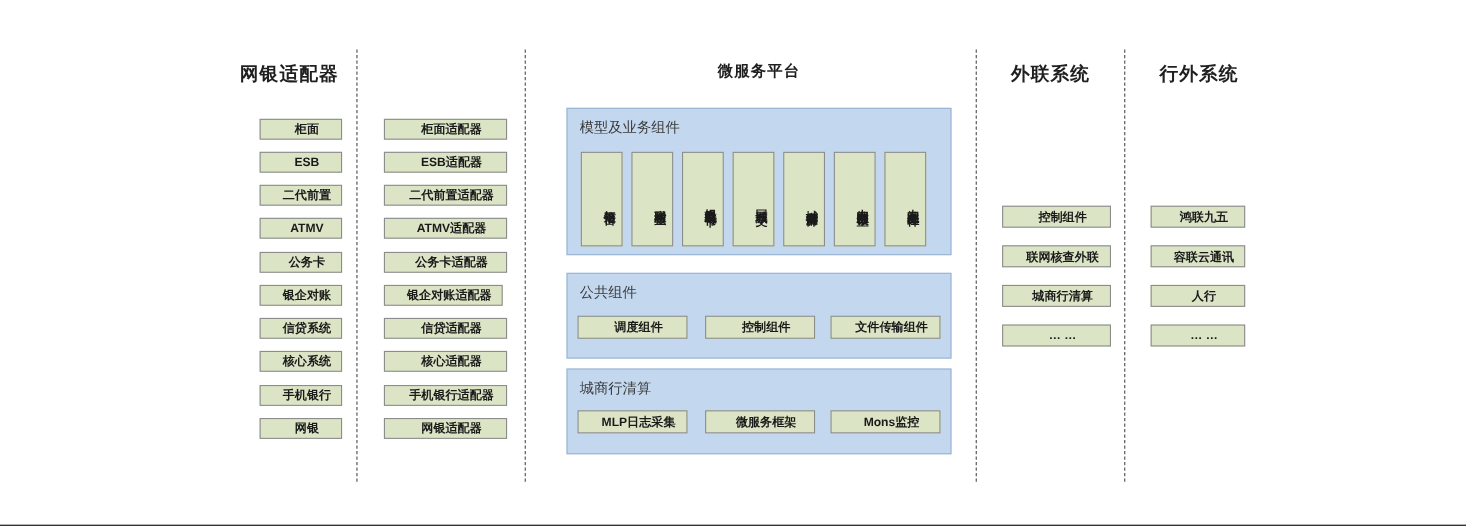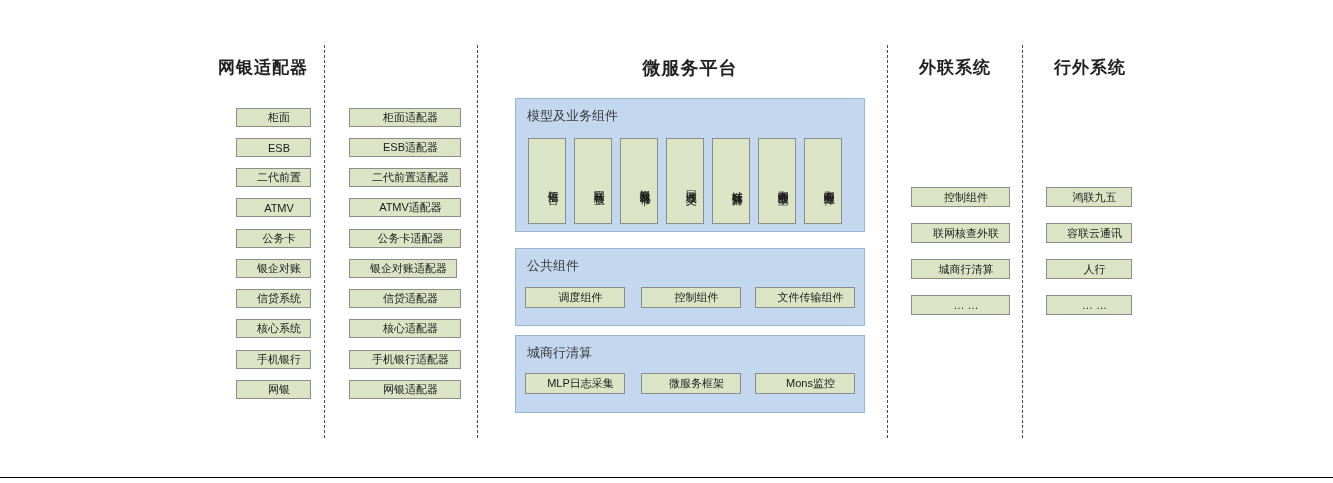--- a/index.html
+++ b/index.html
@@ -10,21 +10,21 @@
   
   .divider{position:absolute;width:0;border-left:1.5px dashed #4a4a4a;top:45px;height:393px;}
 
   
   .col-title{position:absolute;font-size:17px;font-weight:bold;letter-spacing:1px;
              text-align:center;color:#1f1f1f;white-space:nowrap;}
 
   
   .node{position:absolute;background:#dbe5c6;border:1.3px solid #8c8c8c;
         box-sizing:border-box;display:flex;align-items:center;justify-content:center;
-        font-size:11px;font-weight:normal;color:#1a1a1a;white-space:nowrap;padding-left:11px;}
+        font-size:11px;font-weight:bold;color:#1a1a1a;white-space:nowrap;padding-left:11px;}
 
   
   .node.vert{writing-mode:vertical-rl;text-orientation:upright;letter-spacing:1px;
              display:block;padding-top:6px;text-align:center;line-height:1.05;}
   .node.vert span{display:block;width:100%;height:100%;
         writing-mode:vertical-rl;text-orientation:upright;
         display:flex;align-items:center;justify-content:center;}
 
   
   .panel{position:absolute;background:#c3d8ef;border:1.3px solid #9ab4d4;box-sizing:border-box;}
@@ -59,21 +59,21 @@
   <div class="node" style="left:349px;top:138px;width:112px;height:19px">ESB适配器</div>
   <div class="node" style="left:349px;top:168px;width:112px;height:19px">二代前置适配器</div>
   <div class="node" style="left:349px;top:198px;width:112px;height:19px">ATMV适配器</div>
   <div class="node" style="left:349px;top:229px;width:112px;height:19px">公务卡适配器</div>
   <div class="node" style="left:349px;top:259px;width:108px;height:19px">银企对账适配器</div>
   <div class="node" style="left:349px;top:289px;width:112px;height:19px">信贷适配器</div>
   <div class="node" style="left:349px;top:319px;width:112px;height:19px">核心适配器</div>
   <div class="node" style="left:349px;top:350px;width:112px;height:19px">手机银行适配器</div>
   <div class="node" style="left:349px;top:380px;width:112px;height:19px">网银适配器</div>
 
-  <div class="col-title" style="left:600px;top:56px;width:180px;font-size:18px">微服务平台</div>
+  <div class="col-title" style="left:600px;top:56px;width:180px;font-size:14px">微服务平台</div>
 
   <div class="panel" style="left:515px;top:98px;width:350px;height:134px"></div>
   <div class="panel-title" style="left:527px;top:107px">模型及业务组件</div>
   <div class="node vert" style="left:528px;top:138px;width:38px;height:86px">
       <span>短信平台</span>
     </div>
   <div class="node vert" style="left:574px;top:138px;width:38px;height:86px">
       <span>联网核查</span>
     </div>
   <div class="node vert" style="left:620px;top:138px;width:38px;height:86px">

